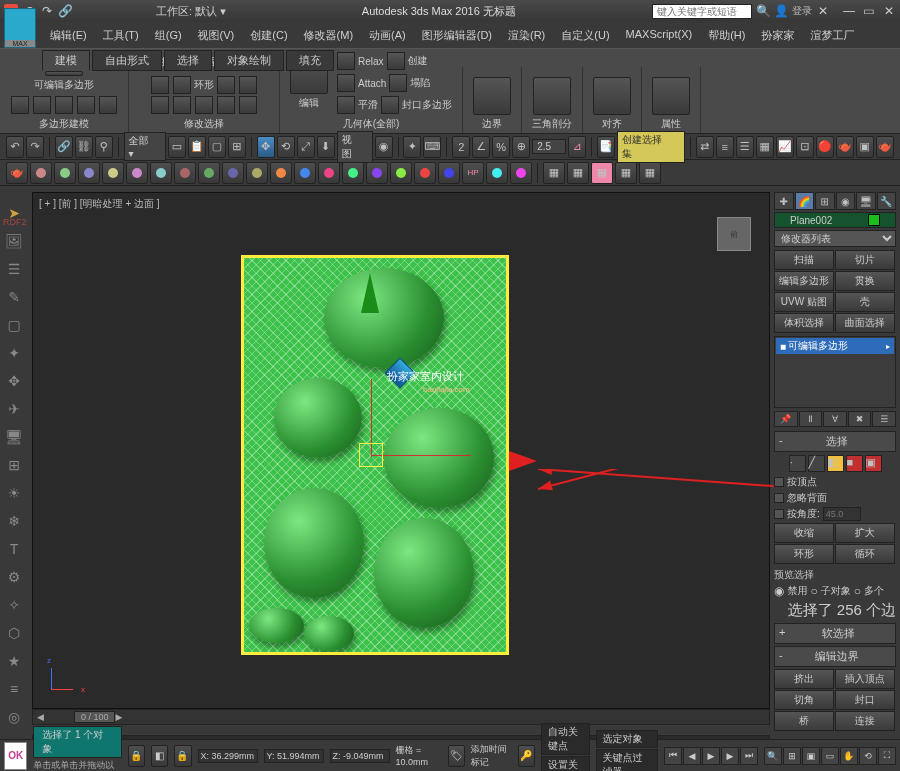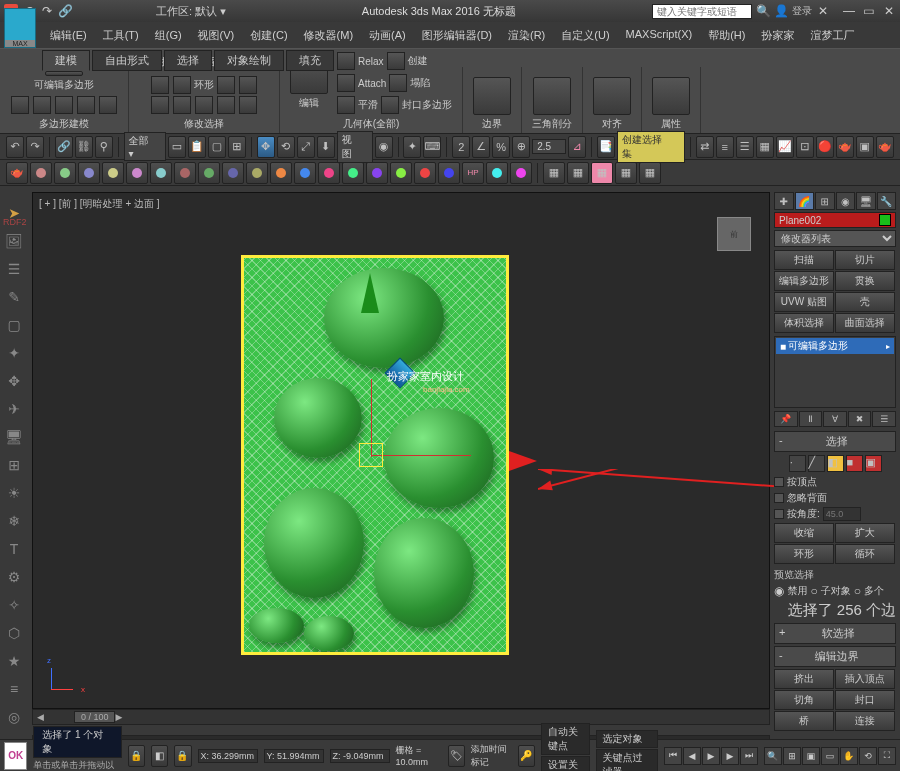--- a/index.html
+++ b/index.html
@@ -66,21 +66,21 @@
 .anno-arrow1 { position:absolute; left:476px; top:258px; width:0; height:0; border-top:10px solid transparent; border-bottom:10px solid transparent; border-left:28px solid #e02020; }
 .anno-line { position:absolute; left:505px; top:276px; width:280px; height:180px; }
 .watermark { position:absolute; left:354px; top:176px; font-size:11px; color:#fff; pointer-events:none; }
 .watermark-sub { position:absolute; left:390px; top:192px; font-size:8px; color:#fb8; }
 .wm-cube { position:absolute; left:356px; top:169px; width:22px; height:22px; background:linear-gradient(#3ad,#159); transform:rotate(45deg); border:1px solid #048; }
 
 
 .cmd { position:absolute; right:4px; top:192px; width:122px; bottom:62px; background:#393939; }
 .cmd-tabs { display:flex; gap:1px; margin-bottom:2px; }
 .cmd-tab { flex:1; height:18px; background:#444; border:1px solid #222; display:flex; align-items:center; justify-content:center; font-size:10px; }
-.cmd-name { background:#b91c1c; border:1px solid #222; padding:1px 4px; font-size:10px; color:#ccc; margin:2px 0; display:flex; align-items:center; }
+.cmd-name { background:#14532d; border:1px solid #222; padding:1px 15px; font-size:10px; color:#ccc; margin:2px 0; display:flex; align-items:center; }
 .cmd-name .sw { width:12px; height:12px; background:#1abf1a; margin-left:auto; border:1px solid #000; }
 .cmd-combo { width:100%; background:#555; border:1px solid #222; color:#ccc; font-size:10px; padding:1px 2px; margin-bottom:3px; }
 .cmd-btns { display:flex; flex-wrap:wrap; gap:1px; }
 .cmd-btn { width:49%; background:linear-gradient(#555,#3a3a3a); border:1px solid #222; color:#ccc; font-size:10px; padding:2px 0; text-align:center; }
 .mod-stack { height:72px; background:#3c3c3c; border:1px solid #222; margin:3px 0; position:relative; }
 .mod-item { background:#2e6bb8; color:#fff; font-size:10px; padding:1px 4px; margin:1px; display:flex; align-items:center; gap:2px; }
 .mod-item::after { content:"▸"; margin-left:auto; font-size:8px; }
 .mod-tools { display:flex; gap:1px; margin-bottom:4px; }
 .mod-tool { flex:1; height:16px; background:#444; border:1px solid #222; font-size:9px; text-align:center; line-height:14px; }
 .rollout-hd { background:#4a4a4a; border:1px solid #222; color:#ccc; font-size:11px; padding:2px 4px; text-align:center; margin:2px 0; cursor:pointer; }
@@ -94,21 +94,21 @@
 .chk { width:10px; height:10px; background:#555; border:1px solid #222; }
 .spin { background:#333; border:1px solid #222; width:38px; height:14px; color:#777; font-size:9px; padding:0 2px; }
 .sel-info { font-size:15px; color:#ccc; text-align:right; margin:3px 0; }
 
 
 .timeslider { position:absolute; left:32px; right:130px; bottom:46px; height:16px; background:#333; border:1px solid #222; display:flex; align-items:center; font-size:9px; color:#aaa; padding:0 4px; }
 .timeslider .knob { background:#555; border:1px solid #222; padding:0 6px; margin-left:30px; }
 .timetrack { position:absolute; left:32px; right:130px; bottom:22px; height:14px; background:#2a2a2a; border:1px solid #222; display:flex; align-items:center; justify-content:space-between; font-size:8px; color:#888; padding:0 4px; }
 .statusbar { position:absolute; left:0; right:0; bottom:0; height:32px; background:#3a3a3a; border-top:1px solid #222; display:flex; align-items:center; gap:6px; padding:0 4px; font-size:10px; color:#ccc; }
 .status-ok { width:30px; height:28px; background:#fff; color:#c04090; font-weight:bold; display:flex; align-items:center; justify-content:center; border:1px solid #888; }
-.status-sel { background:#0f172a; border:1px solid #222; padding:1px 8px; font-size:10px; }
+.status-sel { background:#0f766e; border:1px solid #222; padding:1px 8px; font-size:10px; }
 .coord { display:flex; align-items:center; gap:1px; }
 .coord-in { background:#333; border:1px solid #222; width:60px; padding:1px 2px; font-size:9px; color:#ccc; }
 .auto-key { background:#2a2a2a; border:1px solid #222; padding:1px 6px; font-size:10px; }
 .play-ctrls { display:flex; gap:1px; margin-left:auto; }
 .play-btn { width:18px; height:18px; background:#444; border:1px solid #222; color:#ccc; font-size:9px; display:flex; align-items:center; justify-content:center; }
 </style>
 </head>
 <body>
 
 <div class="titlebar">

